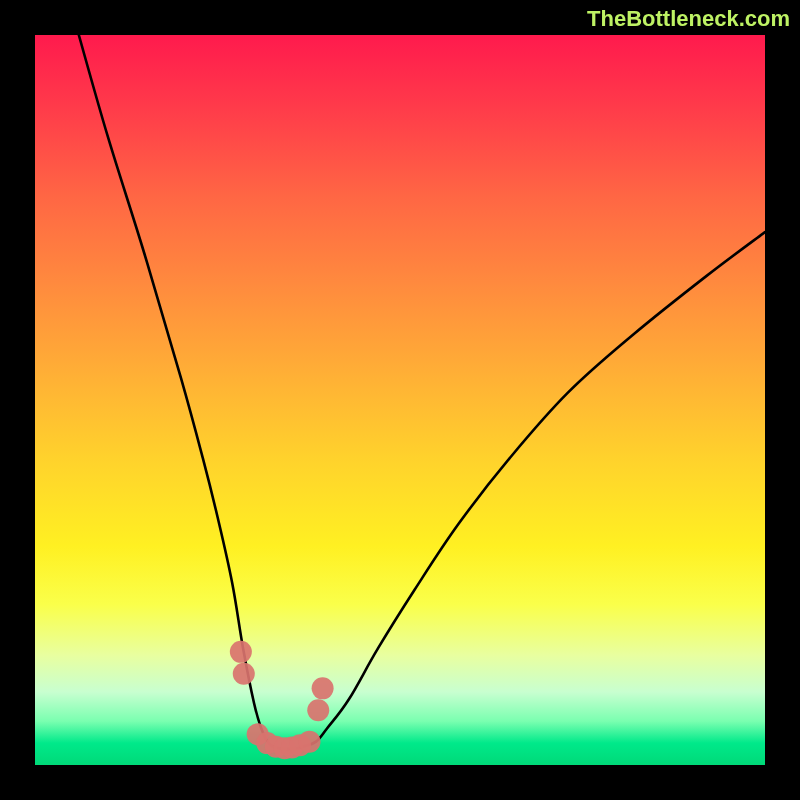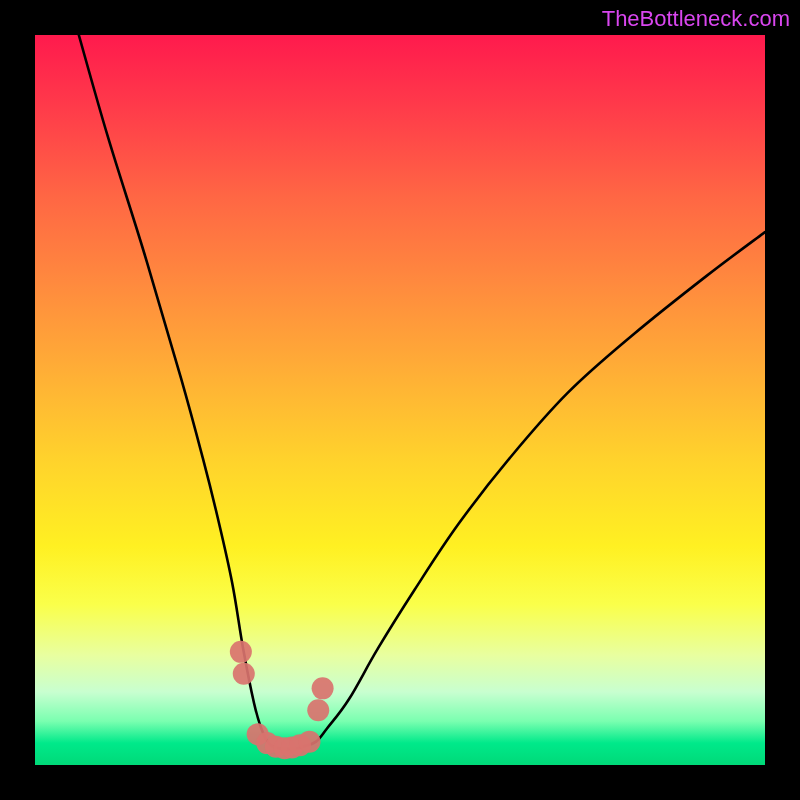--- a/index.html
+++ b/index.html
@@ -38,23 +38,23 @@
       #c8ffd0 90%,
       #7affb0 94%,
       #00e98a 97%,
       #00d978 100%
     );
   }
   .attribution {
     position: absolute;
     top: 6px;
     right: 10px;
-    color: #d946ef;
+    color: #bef264;
     font-size: 22px;
-    font-weight: 400;
+    font-weight: 700;
     user-select: none;
     text-align: right;
   }
   svg.curve {
     position: absolute;
     top: 0;
     left: 0;
     width: 730px;
     height: 730px;
   }

